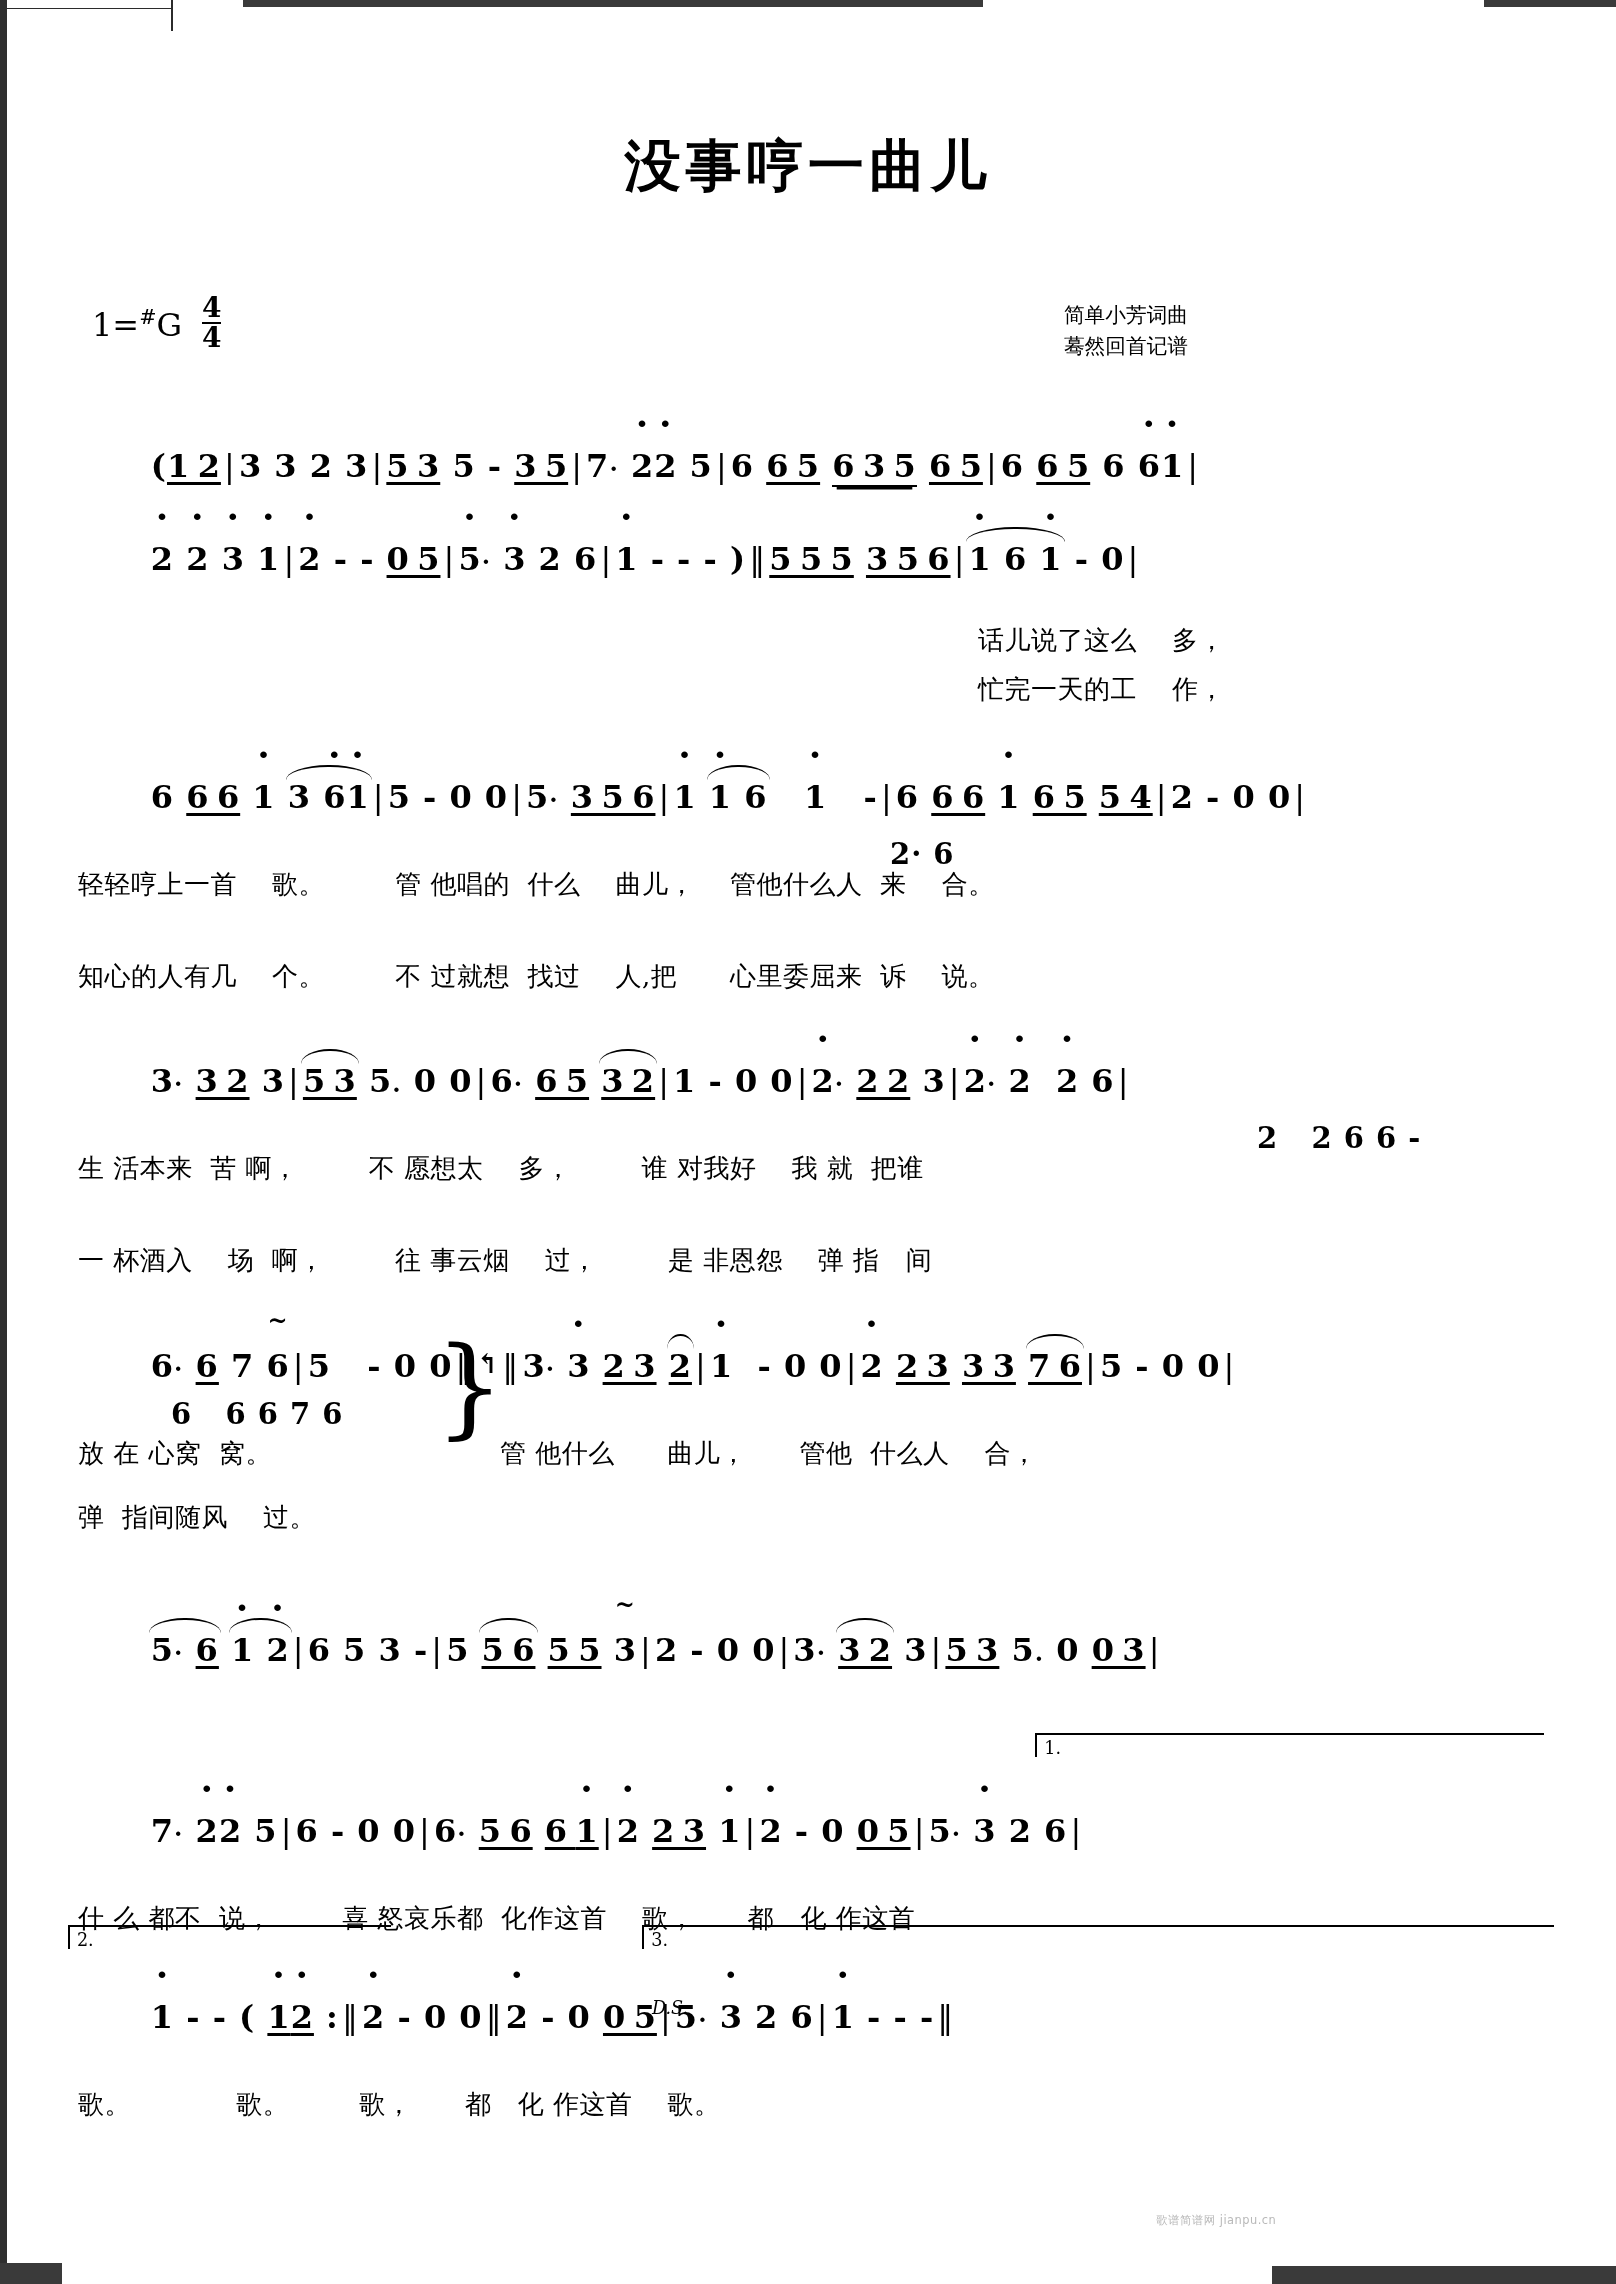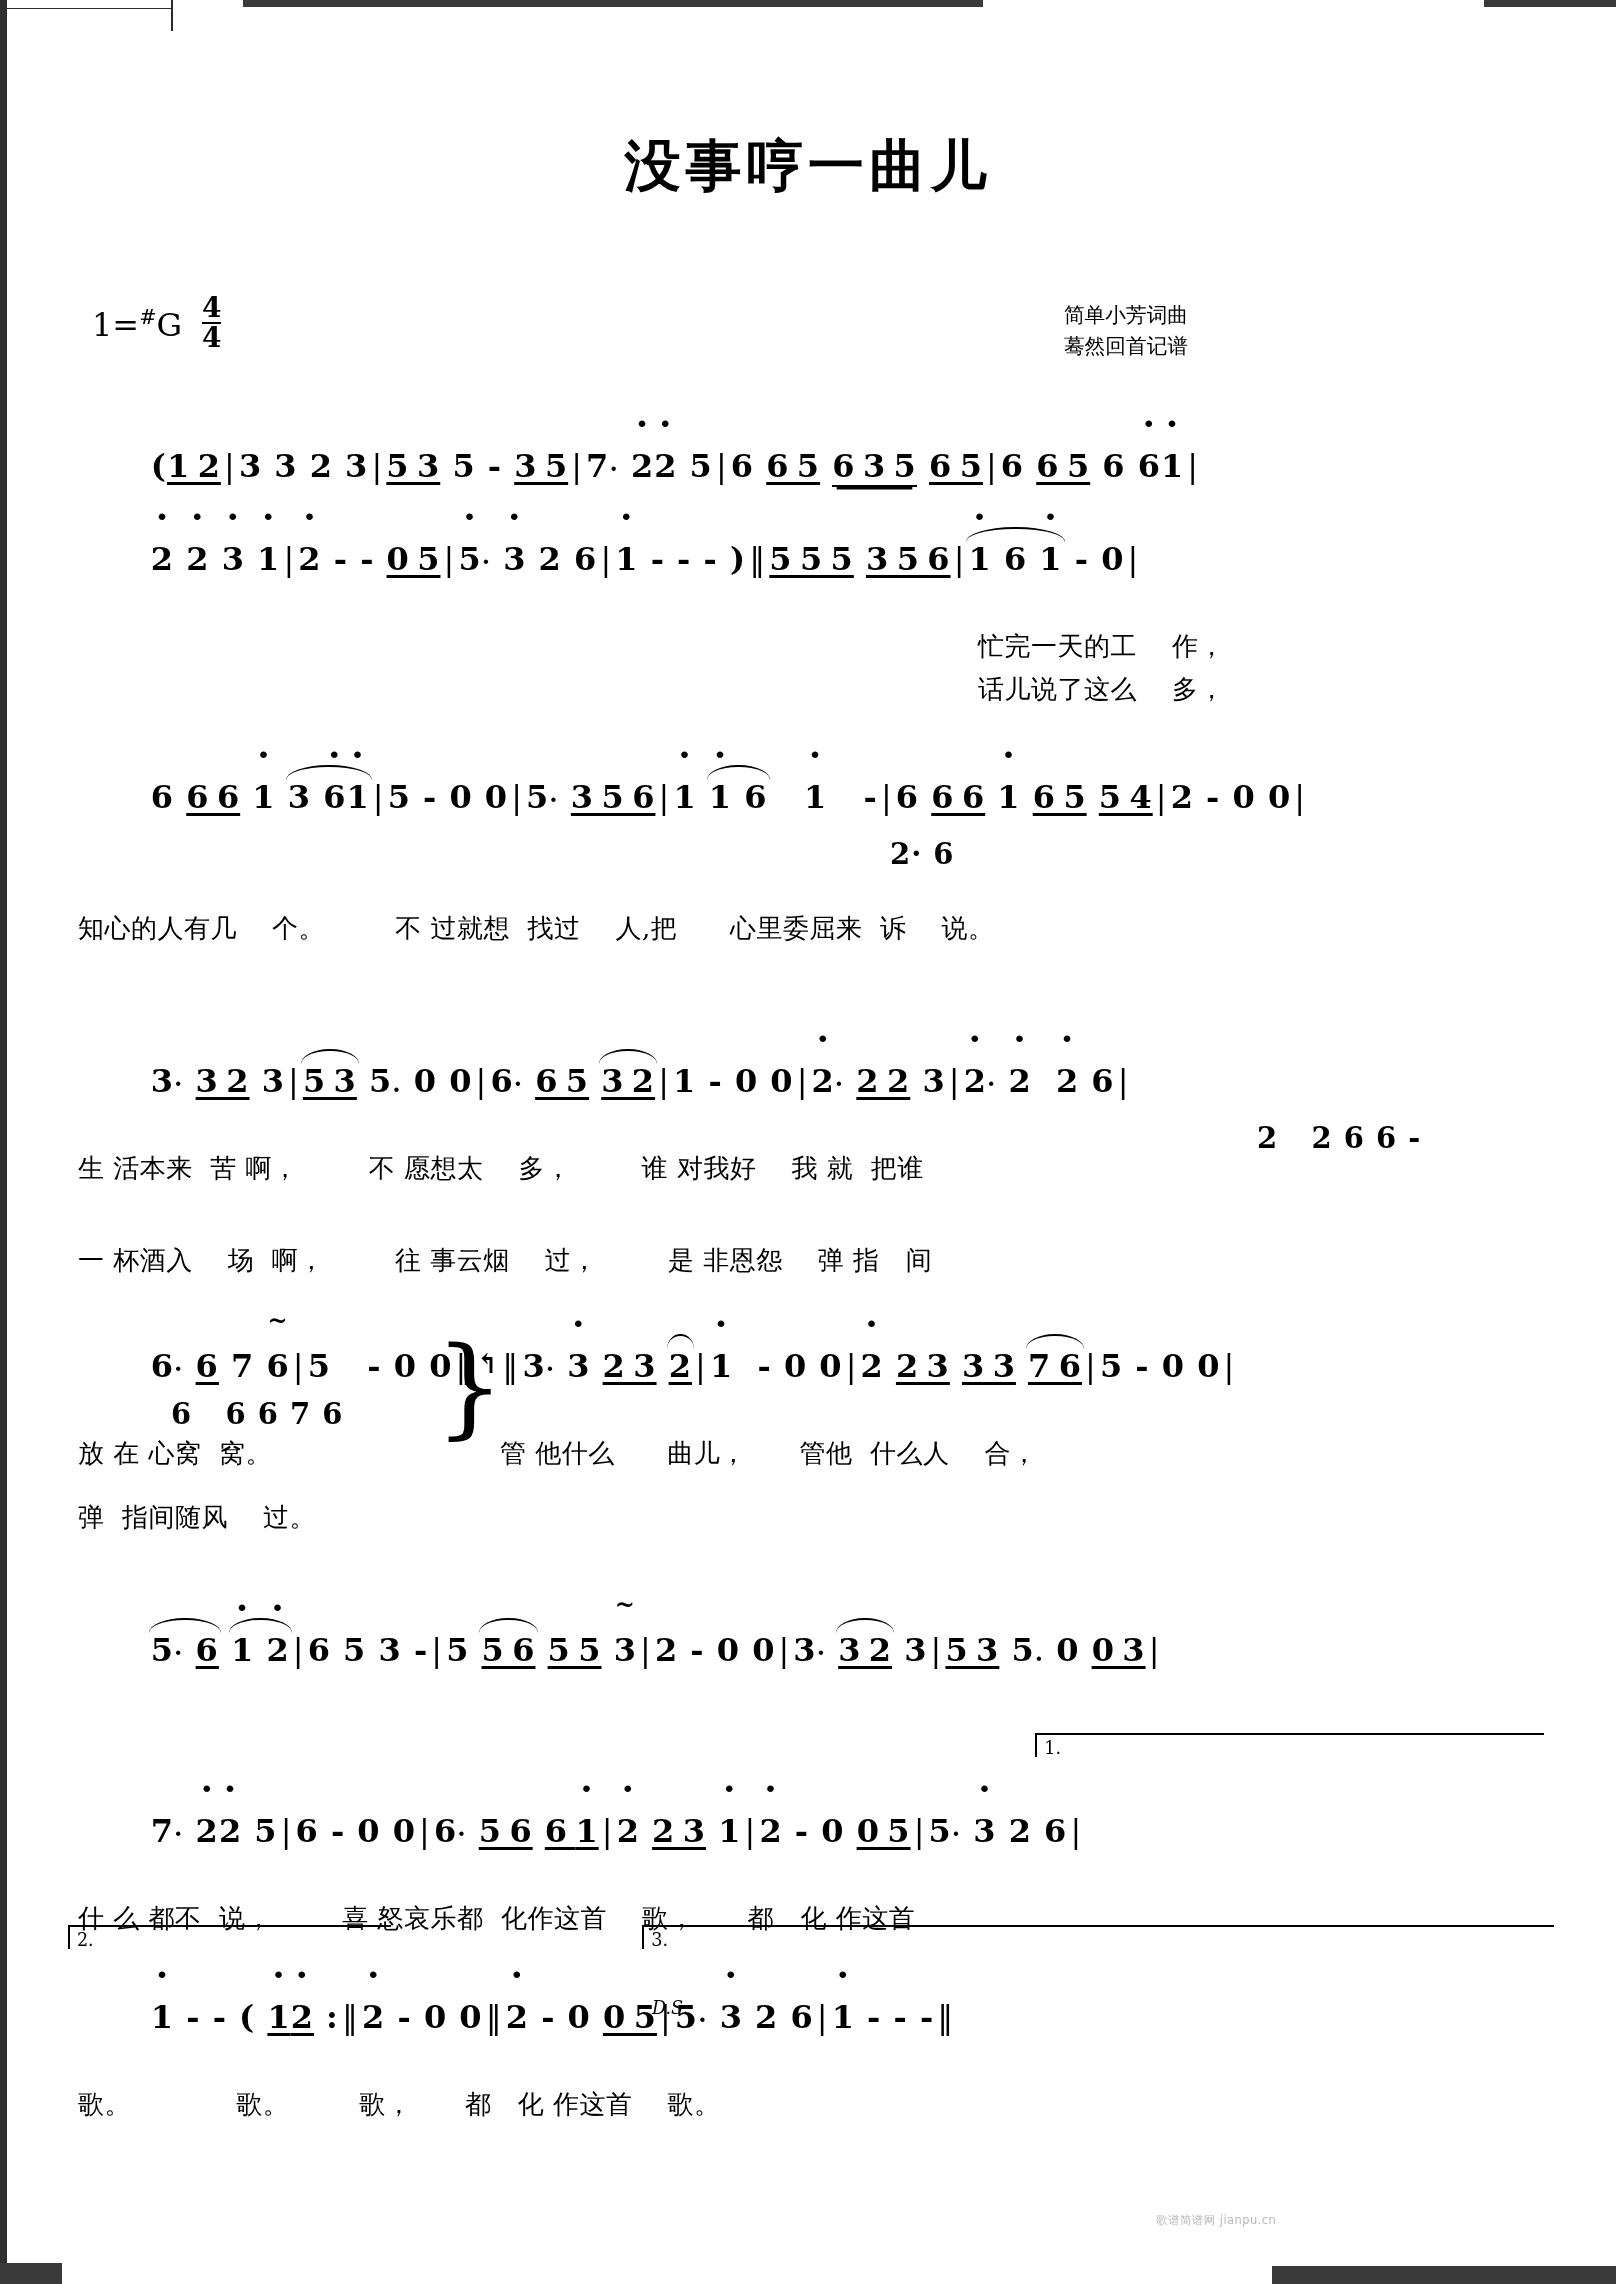--- a/index.html
+++ b/index.html
@@ -147,28 +147,29 @@
     <div class="notes">
       <span>(</span><span class="u">1 2</span><span class="bar">|</span>3&nbsp;3&nbsp;2&nbsp;3<span class="bar">|</span><span class="u">5 3</span>&nbsp;5&nbsp;-&nbsp;<span class="u">3 5</span><span class="bar">|</span>7<span style="font-size:24px">·</span>&nbsp;<span class="dot-above">2</span><span class="dot-above">2</span>&nbsp;5<span class="bar">|</span>6&nbsp;<span class="u">6 5</span>&nbsp;<span class="uu">6 3 5</span>&nbsp;<span class="u">6 5</span><span class="bar">|</span>6&nbsp;<span class="u">6 5</span>&nbsp;6&nbsp;<span class="dot-above">6</span><span class="dot-above">1</span><span class="bar">|</span>
     </div>
 
   </div>
 
   <div class="row" style="top:502px;">
     <div class="notes">
       <span class="dot-above">2</span>&nbsp;<span class="dot-above">2</span>&nbsp;<span class="dot-above">3</span>&nbsp;<span class="dot-above">1</span><span class="bar">|</span><span class="dot-above">2</span>&nbsp;-&nbsp;-&nbsp;<span class="u">0 5</span><span class="bar">|</span><span class="dot-above">5</span><span style="font-size:24px">·</span>&nbsp;<span class="dot-above">3</span>&nbsp;2&nbsp;6<span class="bar">|</span><span class="dot-above">1</span>&nbsp;-&nbsp;-&nbsp;-&nbsp;)<span class="bar">‖</span><span class="u">5 5 5</span>&nbsp;<span class="u">3 5 6</span><span class="bar">|</span><span class="tie"><span class="dot-above">1</span>&nbsp;6&nbsp;<span class="dot-above">1</span></span>&nbsp;-&nbsp;0<span class="bar">|</span>
     </div>
+    <div class="lyrics indent2" style="margin-top:7.2px;">话儿说了这么    多，</div>
     <div class="lyrics indent1" style="margin-top:13.4px;">忙完一天的工    作，</div>
-    <div class="lyrics indent2" style="margin-top:7.2px;">话儿说了这么    多，</div>
   </div>
 
   <div class="row" style="top:740px;">
     <div class="notes">
       6&nbsp;<span class="u">6 6</span>&nbsp;<span class="dot-above">1</span>&nbsp;<span class="tie">3&nbsp;<span class="dot-above">6</span><span class="dot-above">1</span></span><span class="bar">|</span>5&nbsp;-&nbsp;0&nbsp;0<span class="bar">|</span>5<span style="font-size:24px">·</span>&nbsp;<span class="u">3 5 6</span><span class="bar">|</span><span class="dot-above">1</span>&nbsp;<span class="tie"><span class="dot-above">1</span>&nbsp;6</span>&nbsp;&nbsp;&nbsp;<span class="dot-above">1</span>&nbsp;&nbsp;&nbsp;-<span class="bar">|</span>6&nbsp;<span class="u">6 6</span>&nbsp;<span class="dot-above">1</span>&nbsp;<span class="u">6 5</span>&nbsp;<span class="u">5 4</span><span class="bar">|</span>2&nbsp;-&nbsp;0&nbsp;0<span class="bar">|</span>
     </div>
+    <div class="lyrics" style="margin-top:13.4px;">轻轻哼上一首    歌。        管 他唱的  什么    曲儿，    管他什么人  来    合。</div>
     <div class="notes" style="position:absolute; left:812px; top:97px; font-size:29px;">2· 6</div>
     <div class="lyrics" style="margin-top:57px;">知心的人有几    个。        不 过就想  找过    人,把      心里委屈来  诉    说。</div>
   </div>
 
   <div class="row" style="top:1024px;">
     <div class="notes">
       3<span style="font-size:24px">·</span>&nbsp;<span class="u">3 2</span>&nbsp;3<span class="bar">|</span><span class="u tie">5 3</span>&nbsp;5<span style="font-size:24px">.</span>&nbsp;0&nbsp;0<span class="bar">|</span>6<span style="font-size:24px">·</span>&nbsp;<span class="u">6 5</span>&nbsp;<span class="u tie">3 2</span><span class="bar">|</span>1&nbsp;-&nbsp;0&nbsp;0<span class="bar">|</span><span class="dot-above">2</span><span style="font-size:24px">·</span>&nbsp;<span class="u">2 2</span>&nbsp;3<span class="bar">|</span><span class="dot-above">2</span><span style="font-size:24px">·</span>&nbsp;<span class="dot-above">2</span>&nbsp;&nbsp;<span class="dot-above">2</span>&nbsp;6<span class="bar">|</span>
     </div>
     <div class="lyrics" style="margin-top:13.4px;">生 活本来  苦 啊，        不 愿想太    多，        谁 对我好    我 就  把谁</div>
     <div class="notes" style="position:absolute; left:1179px; top:97px; font-size:29px;">2   2 6 6 -</div>

